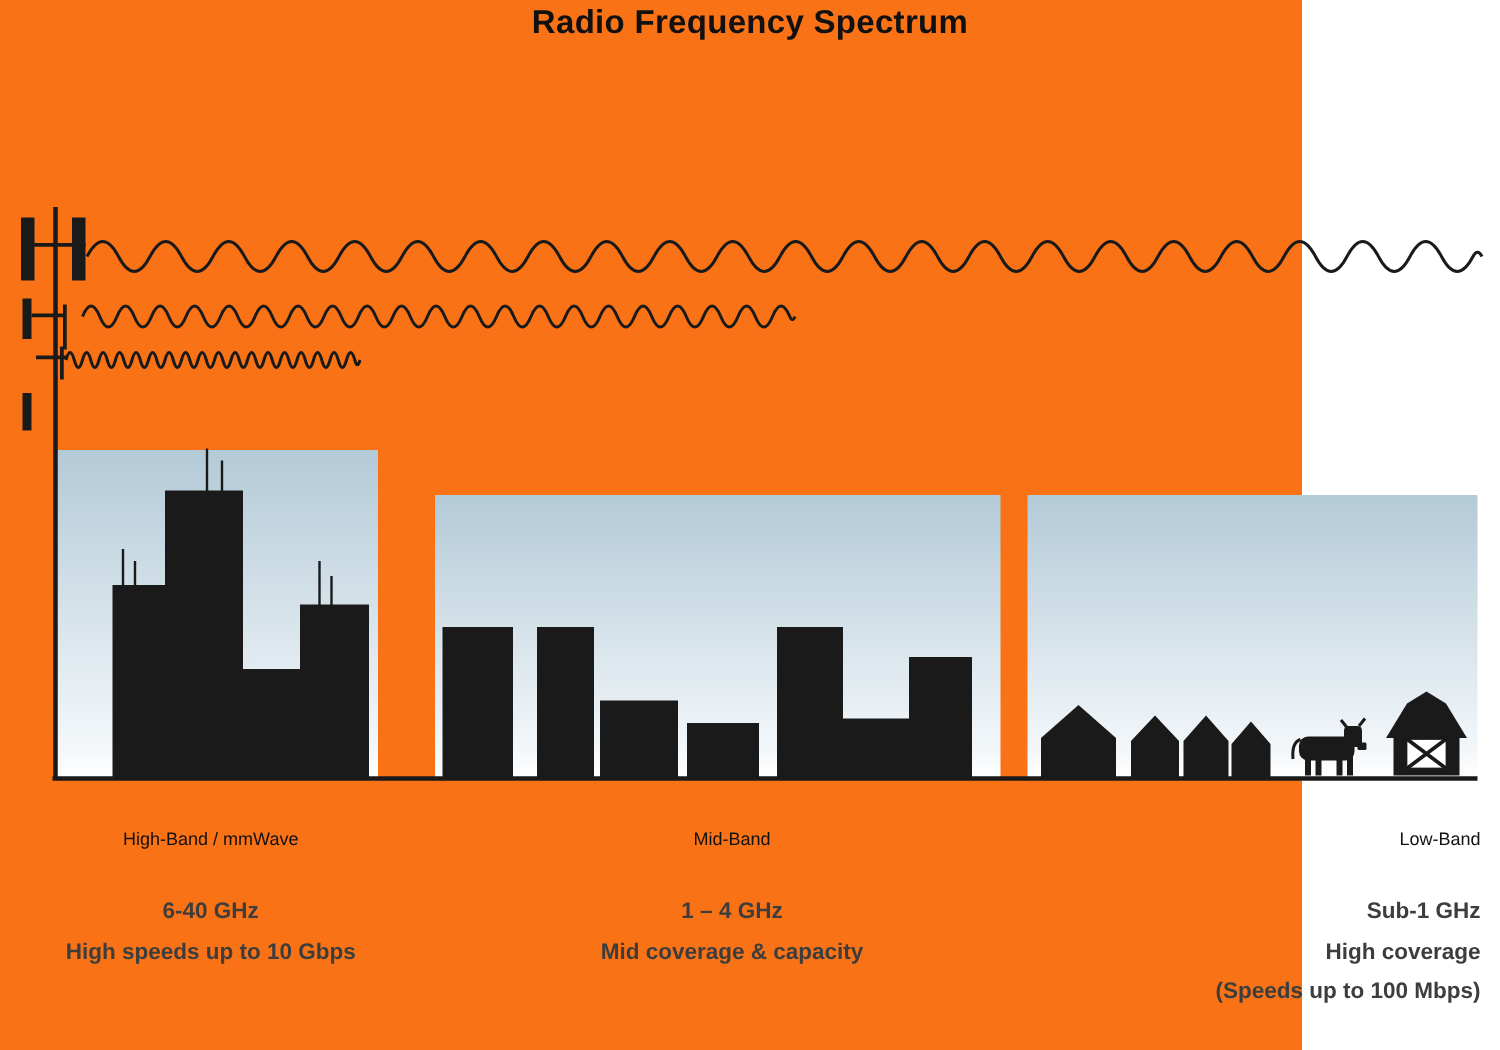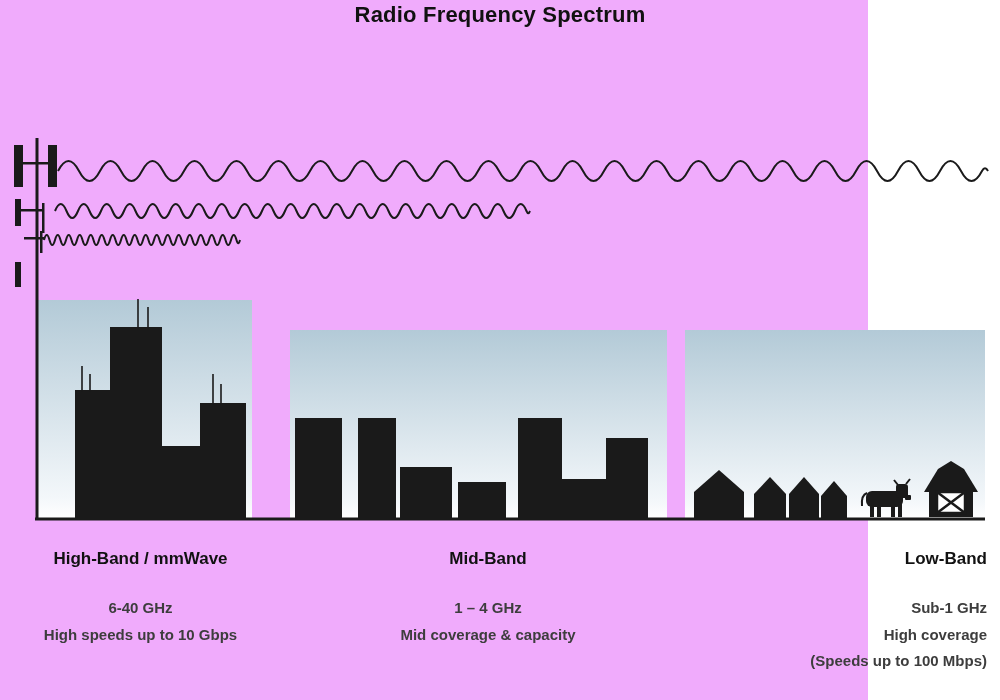--- a/index.html
+++ b/index.html
@@ -1,28 +1,28 @@
 <!DOCTYPE html>
 <html style="--silhouette: #1a1a1a;"><head>
 <meta charset="utf-8">
 <style>
   * { margin:0; padding:0; box-sizing:border-box; }
   html, body { width:1000px; height:700px; background:#ffffff; overflow:hidden; }
   body { font-family:"Liberation Sans", sans-serif; color:#111; }
-  .canvas { position:relative; width:868px; height:700px; background:#f0abfc; }
+  .canvas { position:relative; width:868px; height:700px; background:#f97316; }
   .title {
     position:absolute; top:2px; left:0; width:1000px;
     text-align:center; font-size:22px; font-weight:700; letter-spacing:.2px; color:#111;
   }
   svg.scene { position:absolute; top:0; left:0; }
   .sil { fill: var(--silhouette, #1a1a1a); }
   .ant { stroke: var(--silhouette, #1a1a1a); stroke-width:1.6; }
   .wave { fill:none; stroke: var(--silhouette, #1a1a1a); stroke-width:2; }
   .band { position:absolute; top:549px; text-align:center; }
-  .band .label { font-size:17px; font-weight:700; color:#111; line-height:20px; margin-bottom:26px; }
+  .band .label { font-size:12px; font-weight:400; color:#111; line-height:20px; margin-bottom:26px; }
   .band .line { font-size:15px; line-height:26.5px; color:#3d3d3d;font-weight:bold; }
   .band.b1 { left:18px;  width:245px; }
   .band.b2 { left:328px; width:320px; }
   .band.b3 { left:687px; width:300px;text-align:right; }
 </style>
 </head>
 <body>
 
 <div class="canvas">
 

